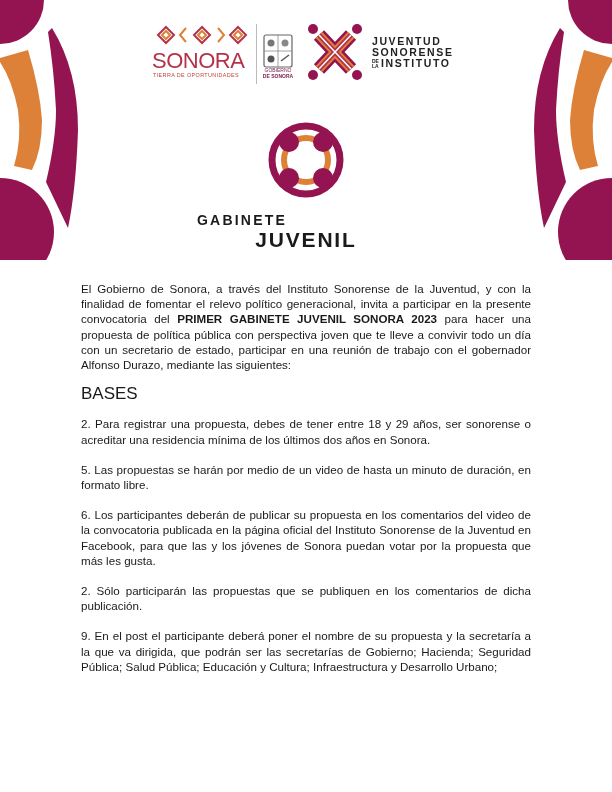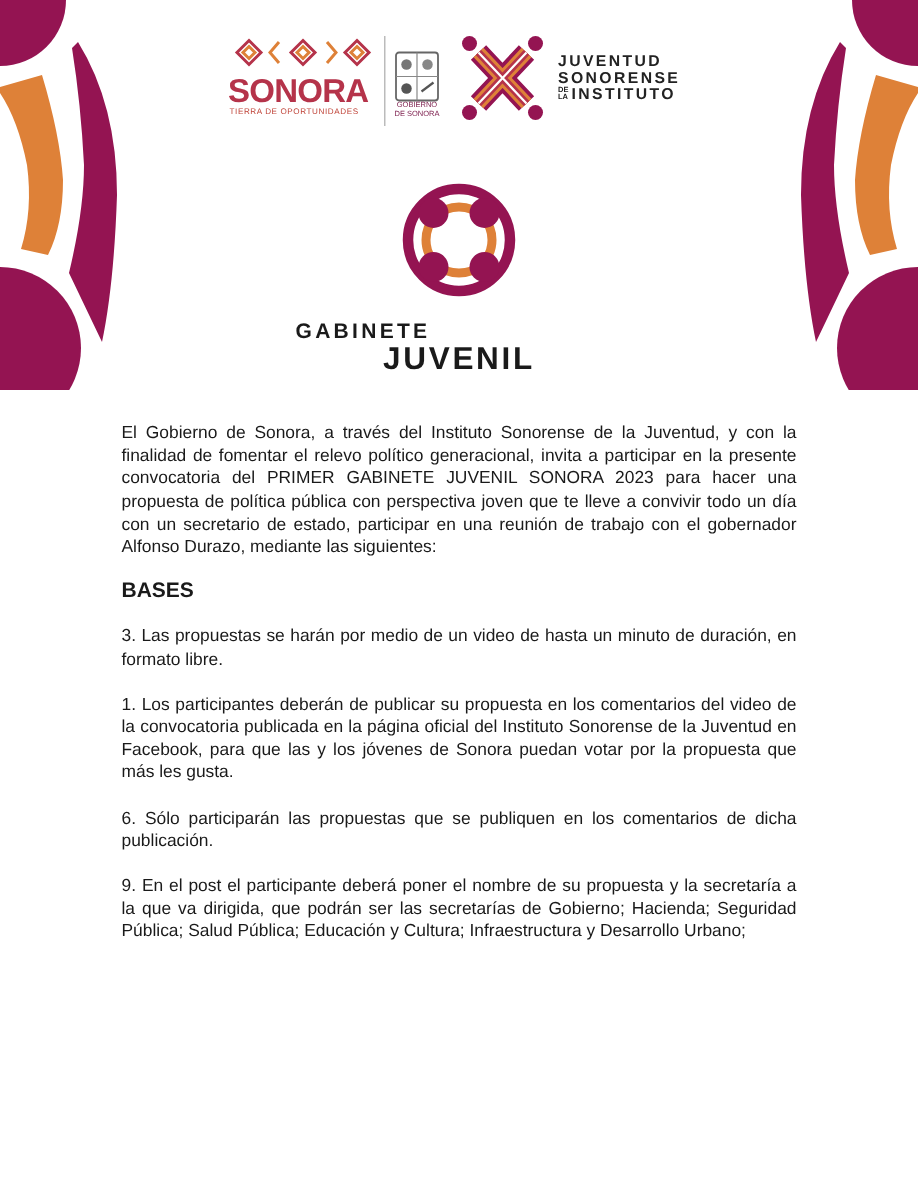--- a/index.html
+++ b/index.html
@@ -2,36 +2,36 @@
 <html><head>
 <meta charset="utf-8">
 <style>
   html, body { margin: 0; padding: 0; background: #fff; }
   body { width: 612px; height: 792px; position: relative; overflow: hidden; font-family: "Liberation Sans", sans-serif; color: #1a1a1a; }
   .deco { position: absolute; top: 0; }
   .deco-left { left: 0; }
   .deco-right { right: 0; }
   .header-logos { position: absolute; top: 22px; left: 150px; width: 320px; height: 66px; }
   .sonora-logo { position: absolute; left: 2px; top: 0; width: 102px; height: 60px; }
-  .sonora-word { position: absolute; left: 0; top: 26px; font-size: 22px; font-weight: bold; color: #b5334a; letter-spacing: -0.5px; font-family: "Liberation Sans", sans-serif; }
+  .sonora-word { position: absolute; left: 0; top: 26px; font-size: 22px; font-weight: normal; color: #b5334a; letter-spacing: -0.5px; font-family: "Liberation Sans", sans-serif; }
   .sonora-tag { position: absolute; left: 1px; top: 50px; font-size: 5.4px; color: #c0453a; letter-spacing: 0.4px; white-space: nowrap; }
   .divider { position: absolute; left: 106px; top: 2px; width: 1px; height: 60px; background: #bbb; }
   .gob-logo { position: absolute; left: 111px; top: 3px; width: 34px; height: 56px; }
   .gob-text { position: absolute; left: 110px; top: 45px; font-size: 5px; color: #7a1a4a; text-align: center; width: 36px; line-height: 6px; }
   .isj-mark { position: absolute; left: 157px; top: 1px; }
   .isj-text { position: absolute; left: 222px; top: 14px; font-size: 10.5px; font-weight: bold; color: #222; letter-spacing: 1.6px; line-height: 11px; }
   .isj-text .pre { font-size: 5px; letter-spacing: 0; display: inline-block; line-height: 5px; vertical-align: middle; width: 9px; }
   .gab-logo { position: absolute; left: 256px; top: 120px; }
   .gab-title1 { position: absolute; left: 0; width: 484px; top: 212px; text-align: center; font-size: 14px; font-weight: bold; letter-spacing: 2.2px; color: #1a1a1a; }
   .gab-title2 { position: absolute; left: 0; width: 612px; top: 228px; text-align: center; font-size: 21px; font-weight: bold; letter-spacing: 1.8px; color: #1a1a1a; }
   .content { position: absolute; left: 81px; top: 281px; width: 450px; font-size: 11.6px; line-height: 15.2px; text-align: justify; }
   .content p { margin: 0 0 15px 0; }
   .content .intro { margin-bottom: 14px; }
-  .content h2 { font-size: 14px; font-weight: bold; margin: 0 0 15px 0; }
-  b { font-weight: normal; }
+  .content h2 { font-size: 17px; font-weight: normal; margin: 0 0 15px 0; }
+  b { font-weight: bold; }
 </style>
 </head>
 <body>
 
 <svg class="deco deco-left" width="80" height="260" viewBox="0 0 80 260">
   <circle cx="0" cy="0" r="44" fill="#941452"></circle>
   <path d="M0,58 L28,50 Q40,90 42,120 Q42,150 32,170 L14,166 Q22,140 18,110 Q12,80 0,62 Z" fill="#de8138"></path>
   <path d="M52,28 Q78,70 78,130 Q76,190 68,228 L46,182 Q56,140 56,110 Q54,70 48,32 Z" fill="#941452"></path>
   <circle cx="0" cy="232" r="54" fill="#941452"></circle>
 </svg>
@@ -98,17 +98,18 @@
   <circle cx="67" cy="22" r="10" fill="#941452"></circle>
   <circle cx="33" cy="58" r="10" fill="#941452"></circle>
   <circle cx="67" cy="58" r="10" fill="#941452"></circle>
 </svg>
 <div class="gab-title1">GABINETE</div>
 <div class="gab-title2">JUVENIL</div>
 
 <div class="content">
   <p class="intro"><span>El Gobierno de Sonora, a través del Instituto Sonorense de la Juventud, y con la finalidad de fomentar el relevo político generacional, invita a participar en la presente convocatoria del </span><b>PRIMER GABINETE JUVENIL SONORA 2023</b><span> para hacer una propuesta de política pública con perspectiva joven que te lleve a convivir todo un día con un secretario de estado, participar en una reunión de trabajo con el gobernador Alfonso Durazo, mediante las siguientes:</span></p>
   <h2>BASES</h2>
-  <p>3. Las propuestas se harán por medio de un video de hasta un minuto de duración, en formato libre.</p>
-  <p>1. Los participantes deberán de publicar su propuesta en los comentarios del video de la convocatoria publicada en la página oficial del Instituto Sonorense de la Juventud en Facebook, para que las y los jóvenes de Sonora puedan votar por la propuesta que más les gusta.</p>
-  <p>6. Sólo participarán las propuestas que se publiquen en los comentarios de dicha publicación.</p>
+  <p>2. Para registrar una propuesta, debes de tener entre 18 y 29 años, ser sonorense o acreditar una residencia mínima de los últimos dos años en Sonora.</p>
+  <p>5. Las propuestas se harán por medio de un video de hasta un minuto de duración, en formato libre.</p>
+  <p>6. Los participantes deberán de publicar su propuesta en los comentarios del video de la convocatoria publicada en la página oficial del Instituto Sonorense de la Juventud en Facebook, para que las y los jóvenes de Sonora puedan votar por la propuesta que más les gusta.</p>
+  <p>2. Sólo participarán las propuestas que se publiquen en los comentarios de dicha publicación.</p>
   <p>9. En el post el participante deberá poner el nombre de su propuesta y la secretaría a la que va dirigida, que podrán ser las secretarías de Gobierno; Hacienda; Seguridad Pública; Salud Pública; Educación y Cultura; Infraestructura y Desarrollo Urbano;</p>
 </div>
 
 </body></html>

